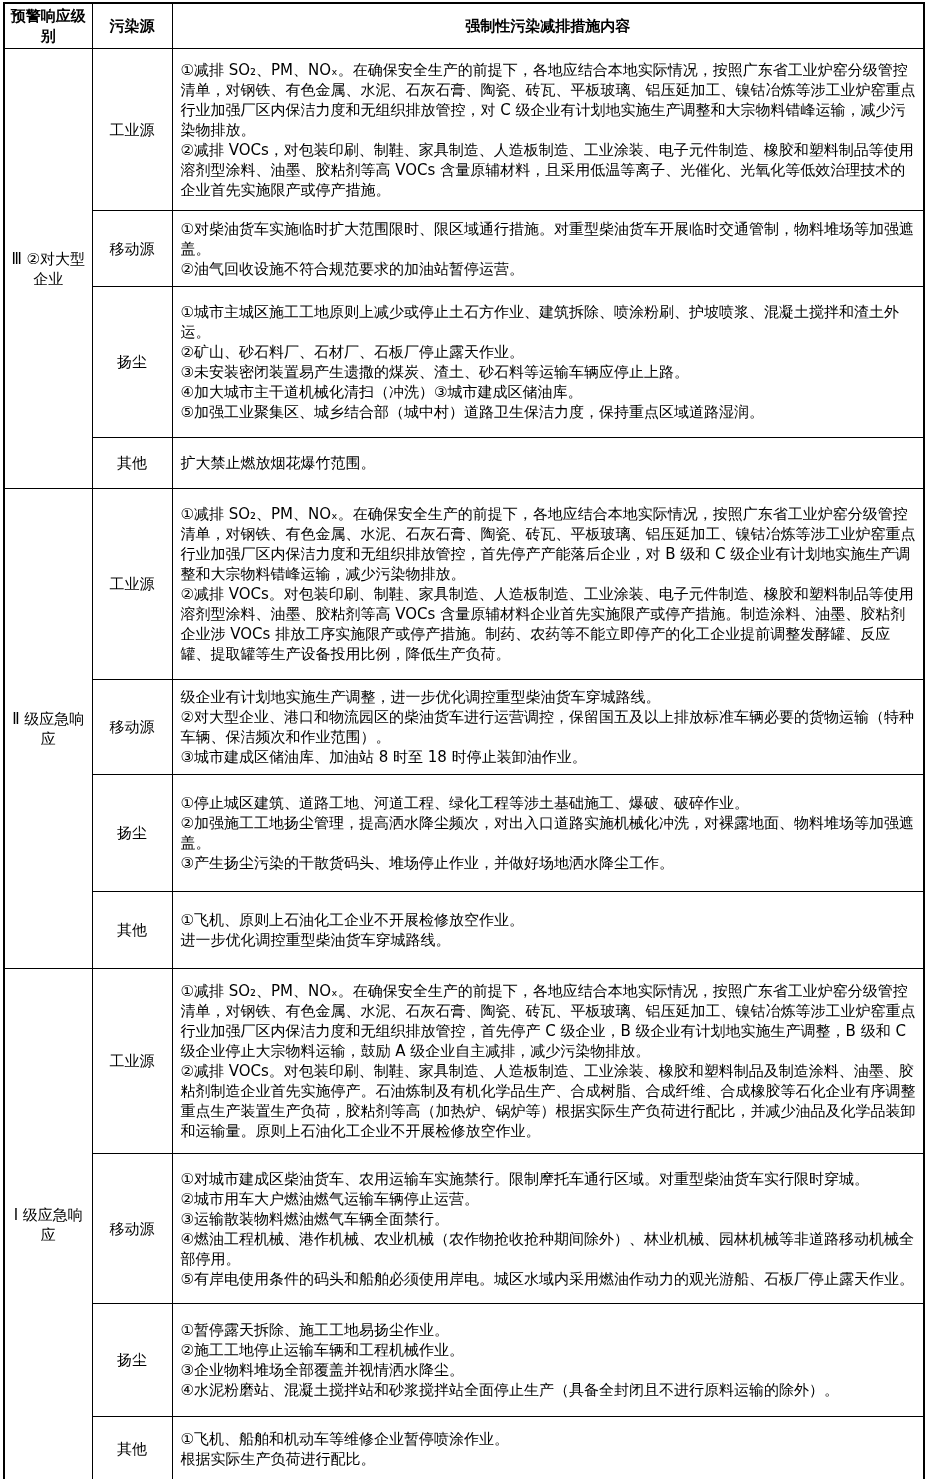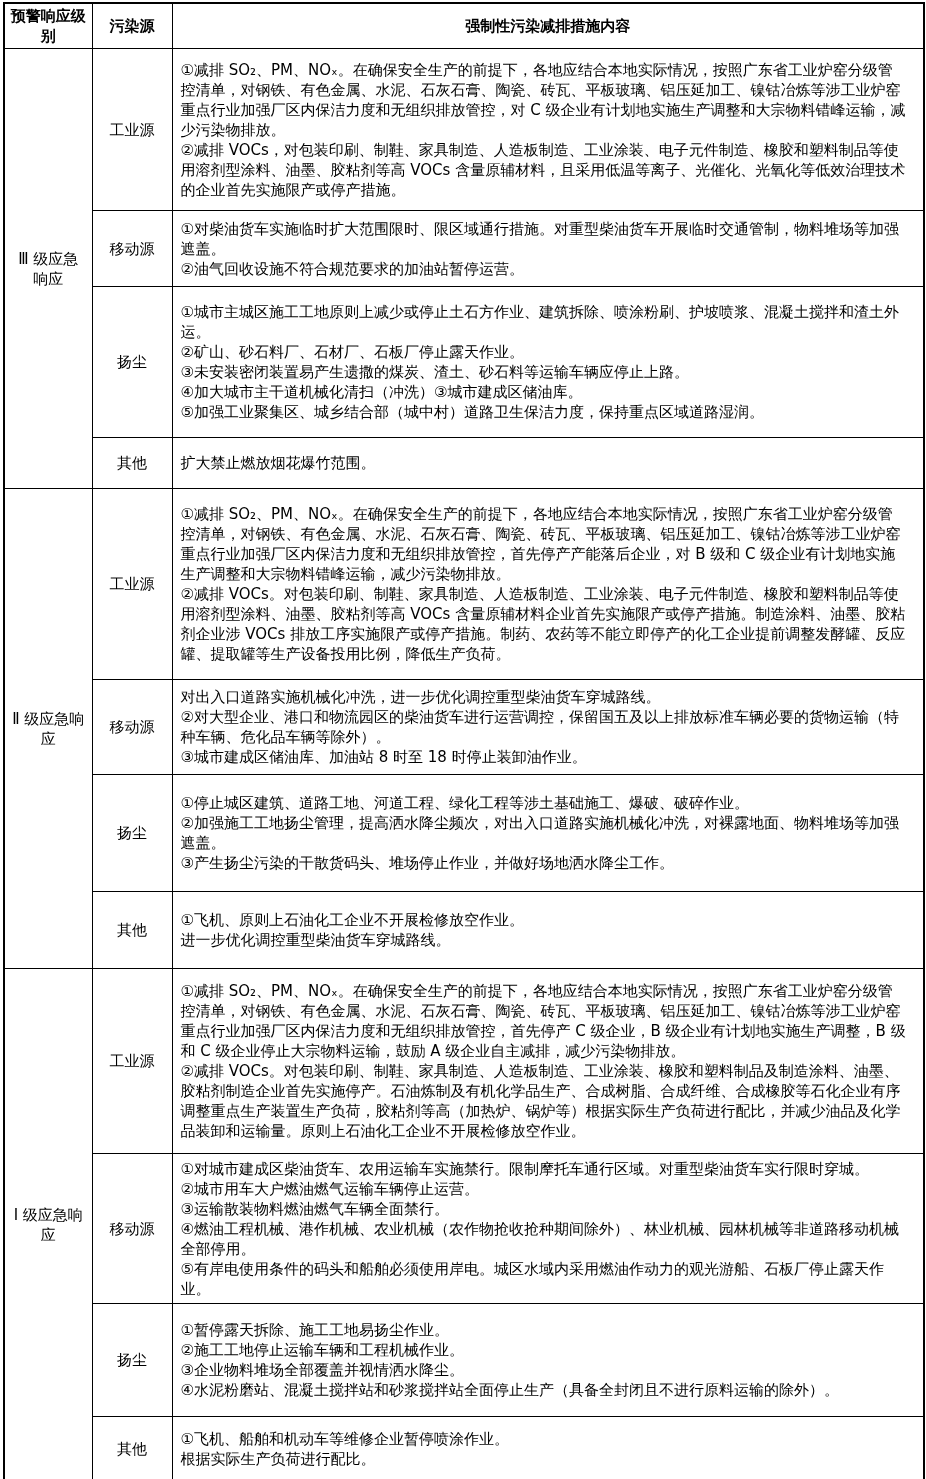--- a/index.html
+++ b/index.html
@@ -36,21 +36,21 @@
     text-align: center;
     height: 45px;
     padding: 2px 4px;
   }
   td.level-cell, td.source-cell {
     text-align: center;
     padding: 6px 6px;
   }
   td.measures-cell {
     text-align: left;
-    padding: 4px 16px 4px 8px;
+    padding: 4px 6px 4px 8px;
   }
   .measure { margin: 0; }
   
   tr.h162 { height: 162px; }
   tr.h76  { height: 76px; }
   tr.h151 { height: 151px; }
   tr.h51  { height: 51px; }
   tr.h191 { height: 191px; }
   tr.h95  { height: 95px; }
   tr.h117 { height: 117px; }
@@ -73,21 +73,21 @@
     <thead>
       <tr>
         <th class="hdr">预警响应级别</th>
         <th class="hdr">污染源</th>
         <th class="hdr">强制性污染减排措施内容</th>
       </tr>
     </thead>
     <tbody>
 
       <tr class="h162">
-        <td class="level-cell" rowspan="4">Ⅲ 级应急响应</td>
+        <td class="level-cell" rowspan="4">Ⅲ ②对大型企业</td>
         <td class="source-cell">工业源</td>
         <td class="measures-cell">
           <div class="measure">①减排 SO₂、PM、NOₓ。在确保安全生产的前提下，各地应结合本地实际情况，按照广东省工业炉窑分级管控清单，对钢铁、有色金属、水泥、石灰石膏、陶瓷、砖瓦、平板玻璃、铝压延加工、镍钴冶炼等涉工业炉窑重点行业加强厂区内保洁力度和无组织排放管控，对 C 级企业有计划地实施生产调整和大宗物料错峰运输，减少污染物排放。</div>
           <div class="measure">②减排 VOCs，对包装印刷、制鞋、家具制造、人造板制造、工业涂装、电子元件制造、橡胶和塑料制品等使用溶剂型涂料、油墨、胶粘剂等高 VOCs 含量原辅材料，且采用低温等离子、光催化、光氧化等低效治理技术的企业首先实施限产或停产措施。</div>
         </td>
       </tr>
       <tr class="h76">
         <td class="source-cell">移动源</td>
         <td class="measures-cell">
           <div class="measure">①对柴油货车实施临时扩大范围限时、限区域通行措施。对重型柴油货车开展临时交通管制，物料堆场等加强遮盖。</div>
@@ -115,22 +115,22 @@
         <td class="level-cell" rowspan="4">Ⅱ 级应急响应</td>
         <td class="source-cell">工业源</td>
         <td class="measures-cell">
           <div class="measure">①减排 SO₂、PM、NOₓ。在确保安全生产的前提下，各地应结合本地实际情况，按照广东省工业炉窑分级管控清单，对钢铁、有色金属、水泥、石灰石膏、陶瓷、砖瓦、平板玻璃、铝压延加工、镍钴冶炼等涉工业炉窑重点行业加强厂区内保洁力度和无组织排放管控，首先停产产能落后企业，对 B 级和 C 级企业有计划地实施生产调整和大宗物料错峰运输，减少污染物排放。</div>
           <div class="measure">②减排 VOCs。对包装印刷、制鞋、家具制造、人造板制造、工业涂装、电子元件制造、橡胶和塑料制品等使用溶剂型涂料、油墨、胶粘剂等高 VOCs 含量原辅材料企业首先实施限产或停产措施。制造涂料、油墨、胶粘剂企业涉 VOCs 排放工序实施限产或停产措施。制药、农药等不能立即停产的化工企业提前调整发酵罐、反应罐、提取罐等生产设备投用比例，降低生产负荷。</div>
         </td>
       </tr>
       <tr class="h95">
         <td class="source-cell">移动源</td>
         <td class="measures-cell">
-          <div class="measure">对出入口道路实施机械化冲洗，进一步优化调控重型柴油货车穿城路线。</div>
-          <div class="measure">②对大型企业、港口和物流园区的柴油货车进行运营调控，保留国五及以上排放标准车辆必要的货物运输（特种车辆、危化品车辆等除外）。</div>
+          <div class="measure">级企业有计划地实施生产调整，进一步优化调控重型柴油货车穿城路线。</div>
+          <div class="measure">②对大型企业、港口和物流园区的柴油货车进行运营调控，保留国五及以上排放标准车辆必要的货物运输（特种车辆、保洁频次和作业范围）。</div>
           <div class="measure">③城市建成区储油库、加油站 8 时至 18 时停止装卸油作业。</div>
         </td>
       </tr>
       <tr class="h117">
         <td class="source-cell">扬尘</td>
         <td class="measures-cell">
           <div class="measure">①停止城区建筑、道路工地、河道工程、绿化工程等涉土基础施工、爆破、破碎作业。</div>
           <div class="measure">②加强施工工地扬尘管理，提高洒水降尘频次，对出入口道路实施机械化冲洗，对裸露地面、物料堆场等加强遮盖。</div>
           <div class="measure">③产生扬尘污染的干散货码头、堆场停止作业，并做好场地洒水降尘工作。</div>
         </td>

